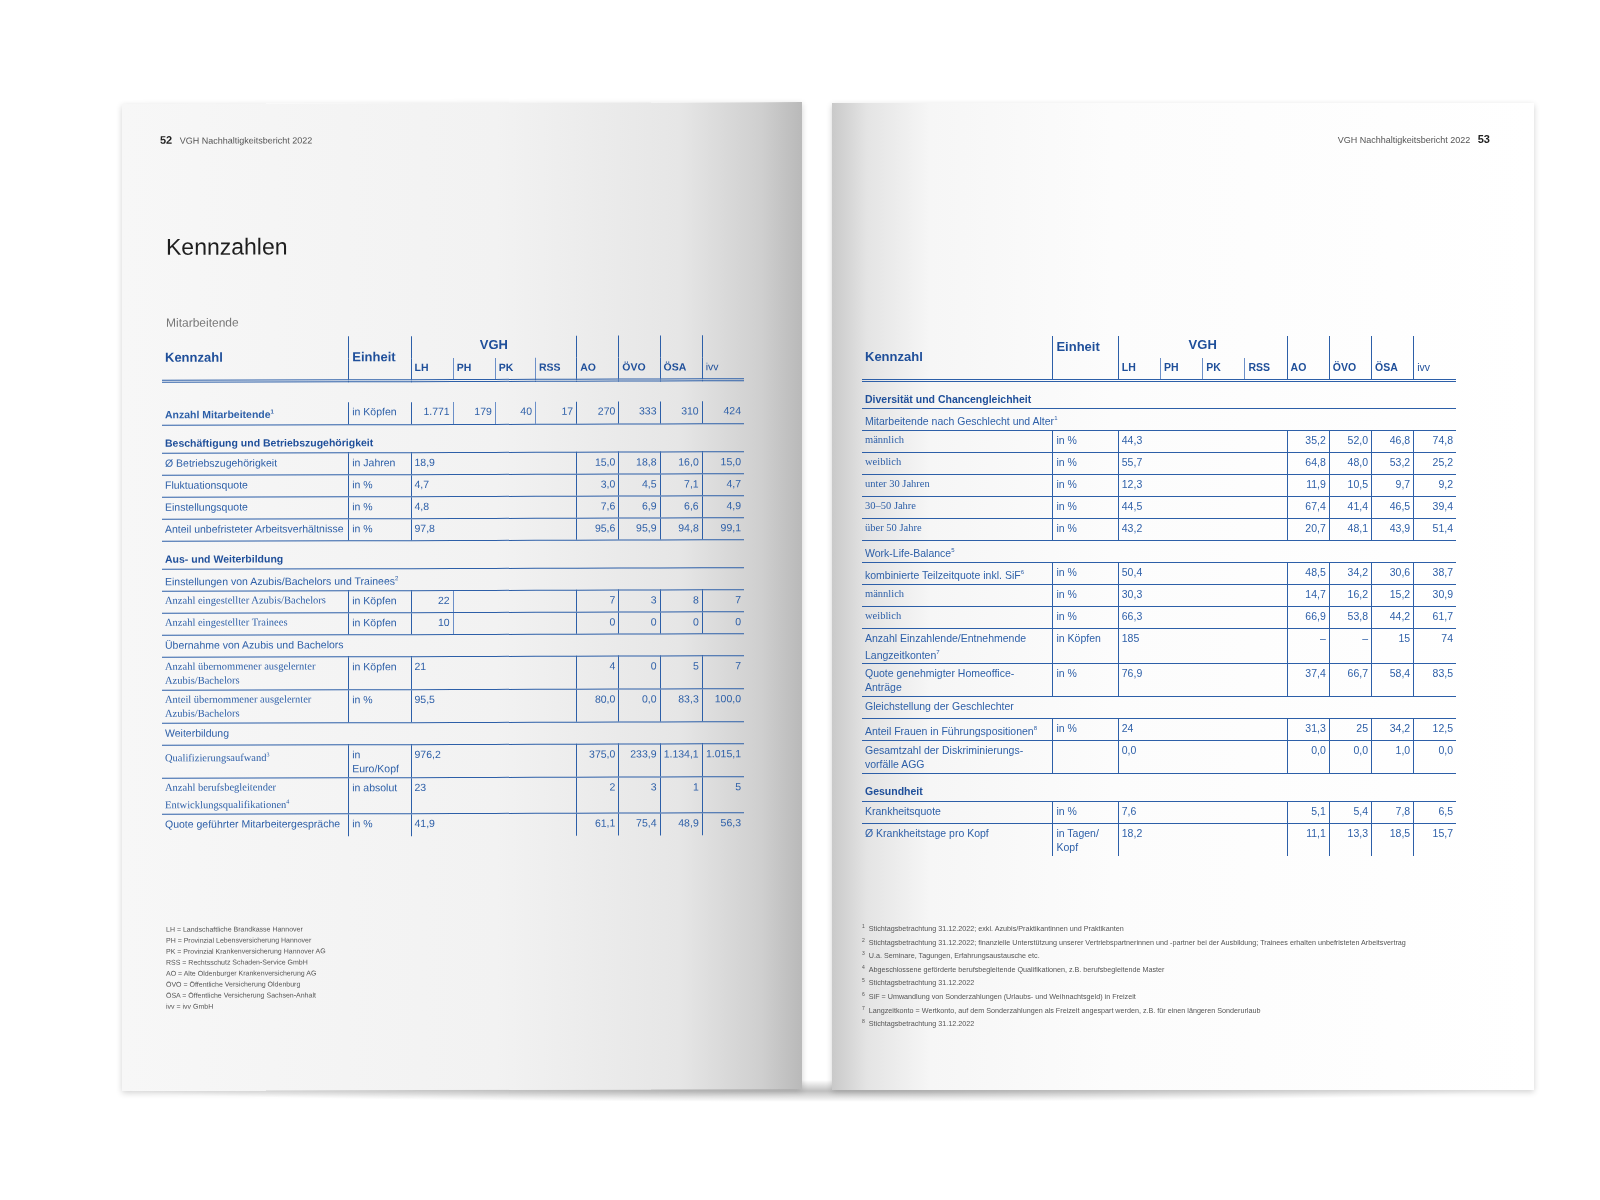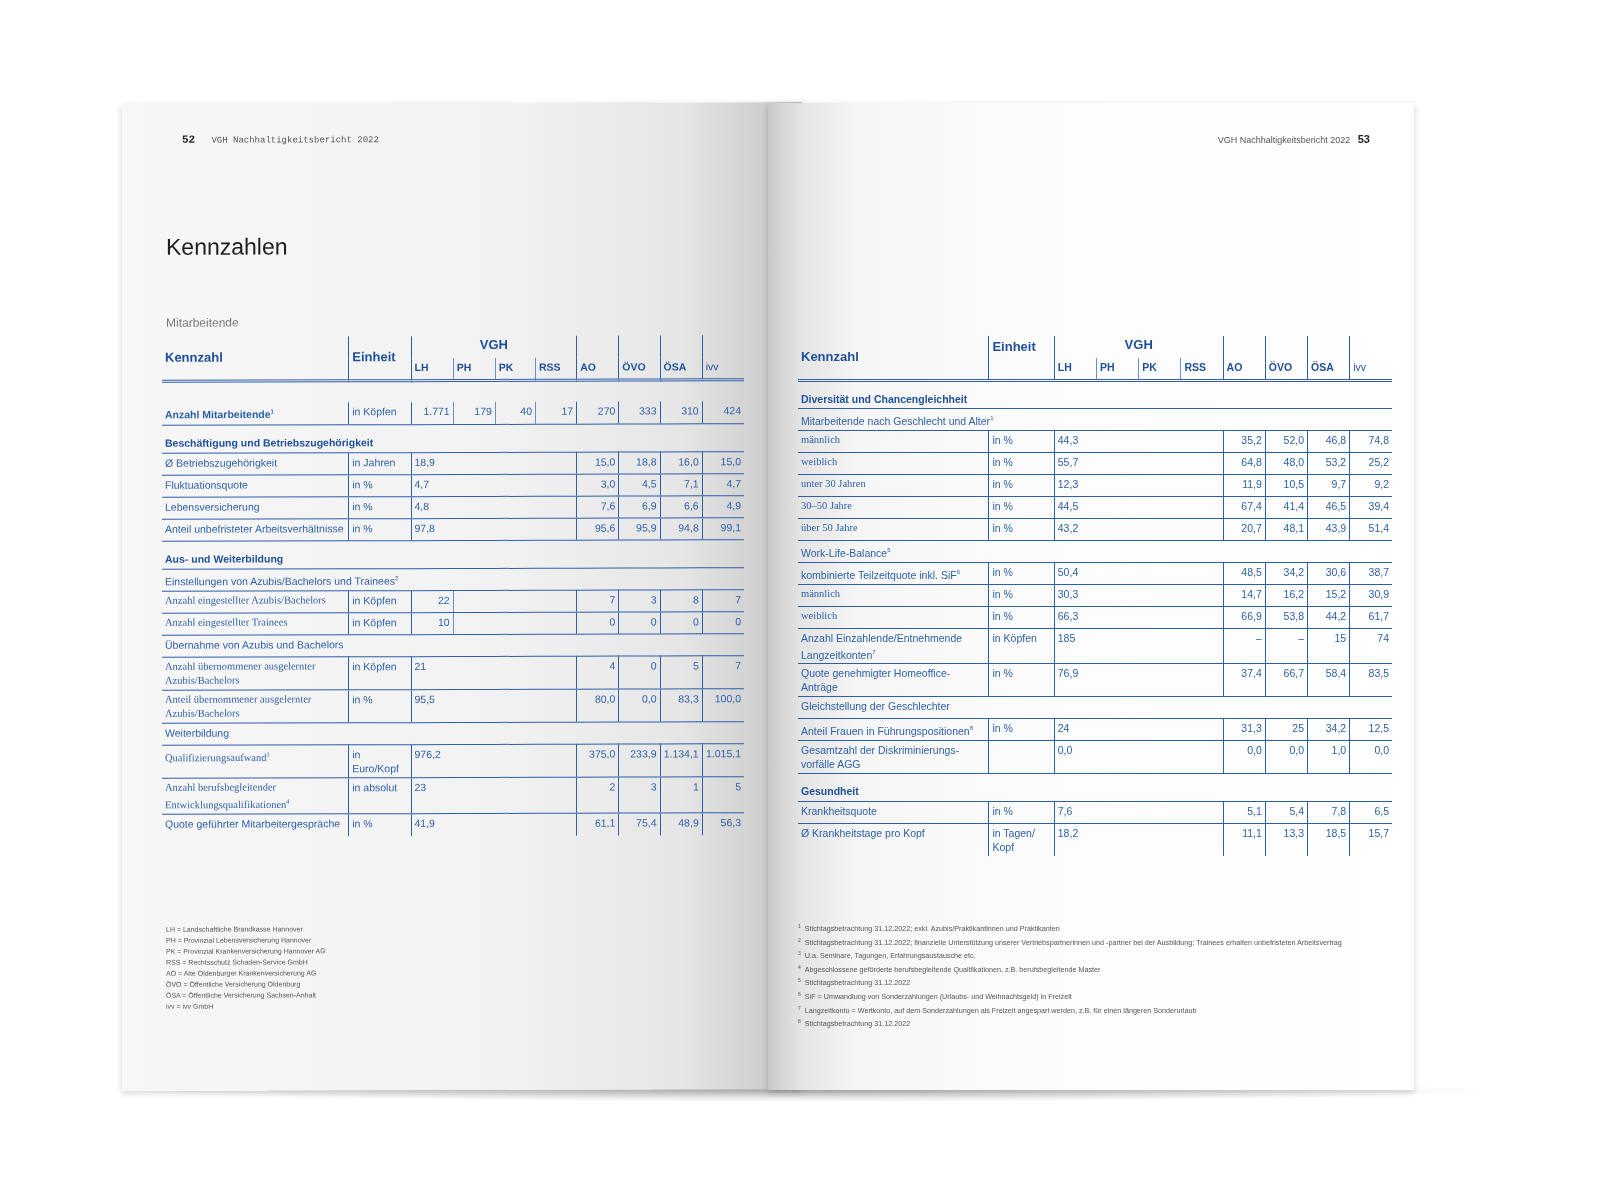--- a/index.html
+++ b/index.html
@@ -16,26 +16,26 @@
   .page {
     position: absolute; top: 103px; height: 987px;
     box-shadow: 0 2px 6px rgba(0,0,0,0.18);
   }
   .page.left {
     left: 122px; width: 680px;
     background: linear-gradient(to right, #f7f7f7 0%, #f2f2f2 55%, #e6e6e6 82%, #cfcfcf 94%, #b9b9b9 100%);
     transform: skewY(-0.15deg);
   }
   .page.right {
-    left: 768px; width: 646px;
+    left: 832px; width: 702px;
     background: linear-gradient(to right, #c9c9c9 0%, #e4e4e4 5%, #f6f6f6 14%, #fcfcfc 40%, #ffffff 100%);
   }
   .folio { position: absolute; top: 30px; font-size: 9px; color: #555; }
   .folio .num { font-size: 11px; font-weight: bold; color: #222; }
-  .left .folio { left: 60px; font-family: Liberation Mono, monospace; }
+  .left .folio { left: 38px; }
   .right .folio { right: 44px; }
   .title { position: absolute; left: 44px; top: 130px; font-size: 23px; color: #1e1e1e; font-weight: normal; }
   .subtitle { position: absolute; left: 44px; top: 212px; font-size: 12px; color: #777; }
 
   table.kz {
     position: absolute; border-collapse: collapse; color: #2d5fa8; font-size: 10.5px;
   }
   .left table.kz { left: 40px; top: 233px; width: 582px; }
   .right table.kz { left: 30px; top: 233px; width: 594px; }
   table.kz td, table.kz th { padding: 2px 3px; height: 22px; vertical-align: top; line-height: 14px; }
@@ -135,21 +135,21 @@
     <tr class="row">
       <td>Fluktuationsquote</td>
           <td class="bl">in %</td>
       <td colspan="4" class="bl ctr">4,7</td>
       <td class="bl num">3,0</td>
           <td class="bl num">4,5</td>
       <td class="bl num">7,1</td>
           <td class="bl num">4,7</td>
     </tr>
     <tr class="row">
-      <td>Lebensversicherung</td>
+      <td>Einstellungsquote</td>
           <td class="bl">in %</td>
       <td colspan="4" class="bl ctr">4,8</td>
       <td class="bl num">7,6</td>
           <td class="bl num">6,9</td>
       <td class="bl num">6,6</td>
           <td class="bl num">4,9</td>
     </tr>
     <tr class="row">
       <td>Anteil unbefristeter Arbeitsverhältnisse</td>
           <td class="bl">in %</td>

